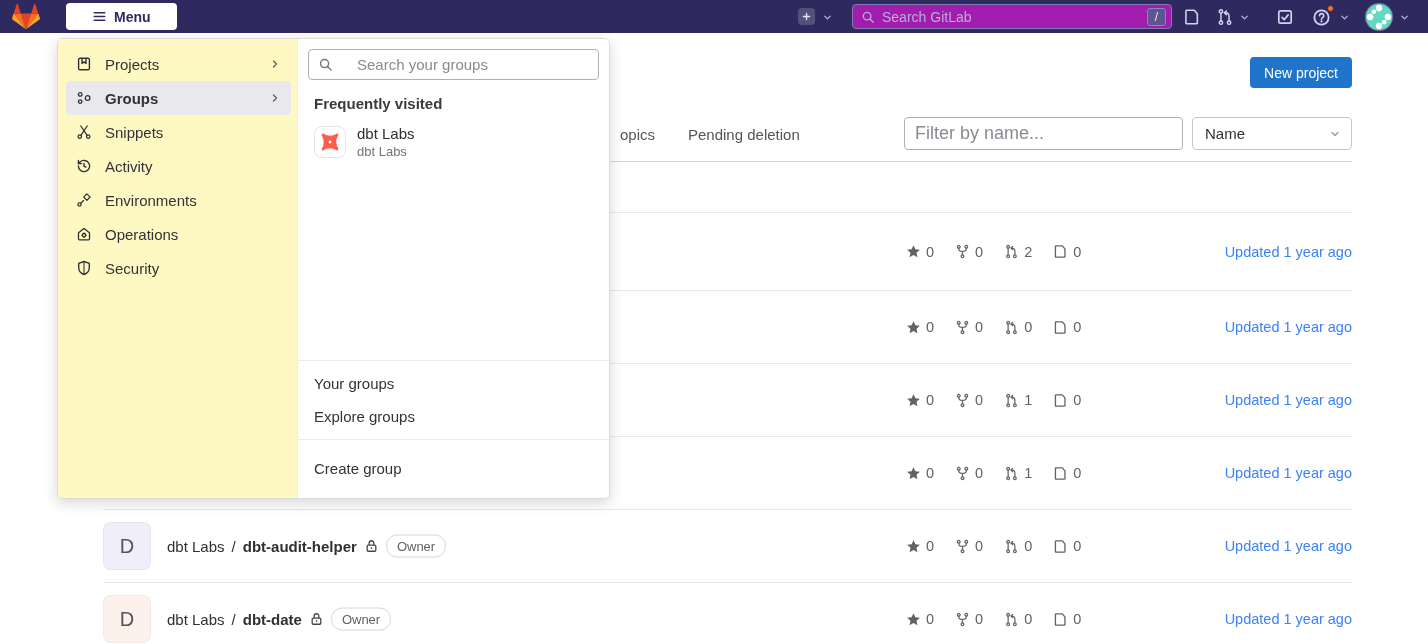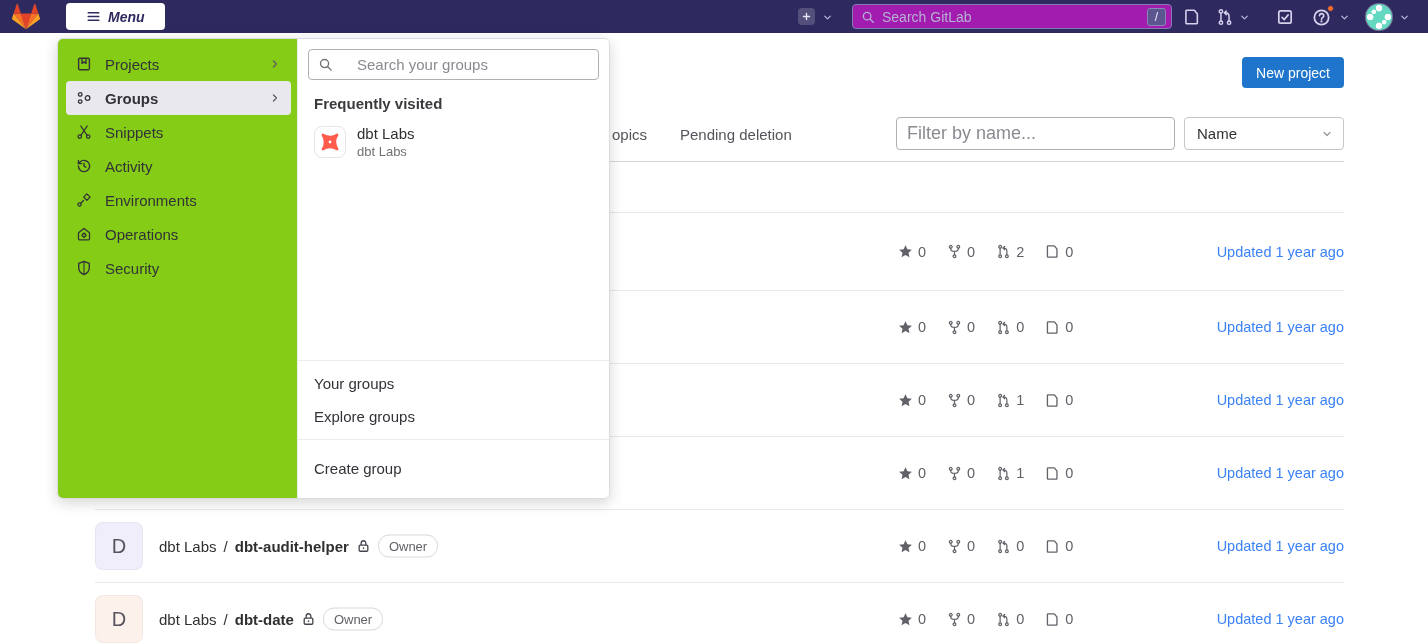--- a/index.html
+++ b/index.html
@@ -3,22 +3,22 @@
 <meta charset="utf-8">
 <style>
   * { box-sizing: border-box; margin: 0; padding: 0; }
   html,body { width:1428px; height:644px; overflow:hidden; background:#fff;
     font-family:"Liberation Sans","DejaVu Sans",sans-serif; }
   .ic { display:inline-block; vertical-align:middle; }
 
   
   .navbar { position:absolute; left:0; top:0; width:1428px; height:33px; background:#2e2a60; z-index:10; }
   .nav-logo { position:absolute; left:12px; top:3px; width:28px; height:27px; }
-  .menu-btn { position:absolute; left:66px; top:3px; height:27px; padding:0 20px; background:#fff;
-    border-radius:4px; display:flex; align-items:center; gap:7px; cursor:pointer;font-style:italic; }
+  .menu-btn { position:absolute; left:66px; top:3px; height:27px; padding:0 26px; background:#fff;
+    border-radius:4px; display:flex; align-items:center; gap:7px; cursor:pointer; }
   .menu-btn .bars { color:#2e2a60; }
   .menu-btn .lbl { font-size:14px; font-weight:700; color:#2e2a60; }
   .nav-plus { position:absolute; left:798px; top:8px; width:17px; height:17px; border-radius:4px;
     background:rgba(255,255,255,.18); color:#e8e6f6; display:flex; align-items:center; justify-content:center; }
   .nav-chev { position:absolute; color:#bdb9dd; }
   .nav-search { position:absolute; left:852px; top:4px; width:320px; height:25px; background:#a21caf;
     border:1px solid #817cb0; border-radius:4px; display:flex; align-items:center; padding:0 5px 0 8px; gap:7px; }
   .nav-search .ph { flex:1; font-size:14px; color:#b6b2d4; }
   .nav-search .key { width:19px; height:18px; border:1px solid #8b86b8; border-radius:3px; background:#5b5690;
     color:#efedfa; font-size:12px; display:flex; align-items:center; justify-content:center; }
@@ -30,21 +30,21 @@
       radial-gradient(circle at 84% 50%, #fff 0 3px, transparent 3.6px),
       radial-gradient(circle at 50% 84%, #fff 0 3px, transparent 3.6px),
       radial-gradient(circle at 16% 50%, #fff 0 3px, transparent 3.6px),
       radial-gradient(circle at 30% 30%, #fff 0 2px, transparent 2.6px),
       radial-gradient(circle at 70% 70%, #fff 0 2px, transparent 2.6px),
       #62d9c0; }
   .help-dot { position:absolute; left:1327px; top:5px; width:7px; height:7px; border-radius:50%;
     background:#fc6d26; border:1px solid #2e2a60; }
 
   
-  .content { position:absolute; left:95px; top:33px; width:1249px; height:547px; }
+  .content { position:absolute; left:103px; top:33px; width:1249px; height:547px; }
   .btn-new { position:absolute; top:24px; right:0; height:31px; padding:0 14px; background:#1f75cb; color:#fff;
     font-size:14px; font-weight:400; border:none; border-radius:4px; display:flex; align-items:center; cursor:pointer; }
   .tabbar { position:absolute; top:74px; left:0; right:0; height:55px; border-bottom:1px solid #d6d6da; }
   .tab { position:absolute; bottom:18px; font-size:15px; color:#55545b; cursor:pointer; }
   .tab.t1 { left:517px; } .tab.t2 { left:585px; }
   .filter-input { position:absolute; top:84px; right:169px; width:279px; height:33px; border:1px solid #b0afb5;
     border-radius:4px; font-size:18px; color:#303030; padding:0 10px; font-family:inherit; }
   .filter-input::placeholder { color:#8b8a91; }
   .sort-select { position:absolute; top:84px; right:0; width:160px; height:33px; border:1px solid #c6c6ca;
     border-radius:4px; background:#fff; display:flex; align-items:center; padding:0 10px 0 12px; cursor:pointer; }
@@ -65,21 +65,21 @@
   .pname { position:absolute; left:64px; top:50%; transform:translateY(-50%); display:flex; align-items:center;
     gap:7px; font-size:15px; color:#303030; }
   .pname b { font-weight:700; }
   .pname .ic { color:#45434b; }
   .owner-badge { border:1px solid #d8d8dc; border-radius:11px; padding:3px 10px; font-size:13px; color:#626168; }
 
   
   .dropdown { position:absolute; left:57px; top:38px; width:553px; height:461px; z-index:50; display:flex;
     background:#fff; border:1px solid #dcdcde; border-radius:6px; overflow:hidden;
     box-shadow:0 4px 14px rgba(31,30,36,.18); }
-  .mcol { width:240px; flex:none; background:#84cc16; border-right:1px solid #ebebee; padding-top:8px; }
+  .mcol { width:240px; flex:none; background:#fef9c3; border-right:1px solid #ebebee; padding-top:8px; }
   .mitem { height:34px; margin:0 6px 0 8px; border-radius:4px; display:flex; align-items:center;
     padding:0 10px; gap:13px; cursor:pointer; }
   .mitem .ic { color:#333238; }
   .mitem .lbl { flex:1; font-size:15px; color:#333238; }
   .mitem .chev { color:#5e5c64; }
   .mitem.active { background:#e9e9ed; }
   .mitem.active .lbl { font-weight:700; }
   .gcol { flex:1; position:relative; background:#fff; padding:10px; }
   .gsearch { height:31px; border:1px solid #b0afb5; border-radius:4px; display:flex; align-items:center;
     gap:24px; padding:0 9px; }

